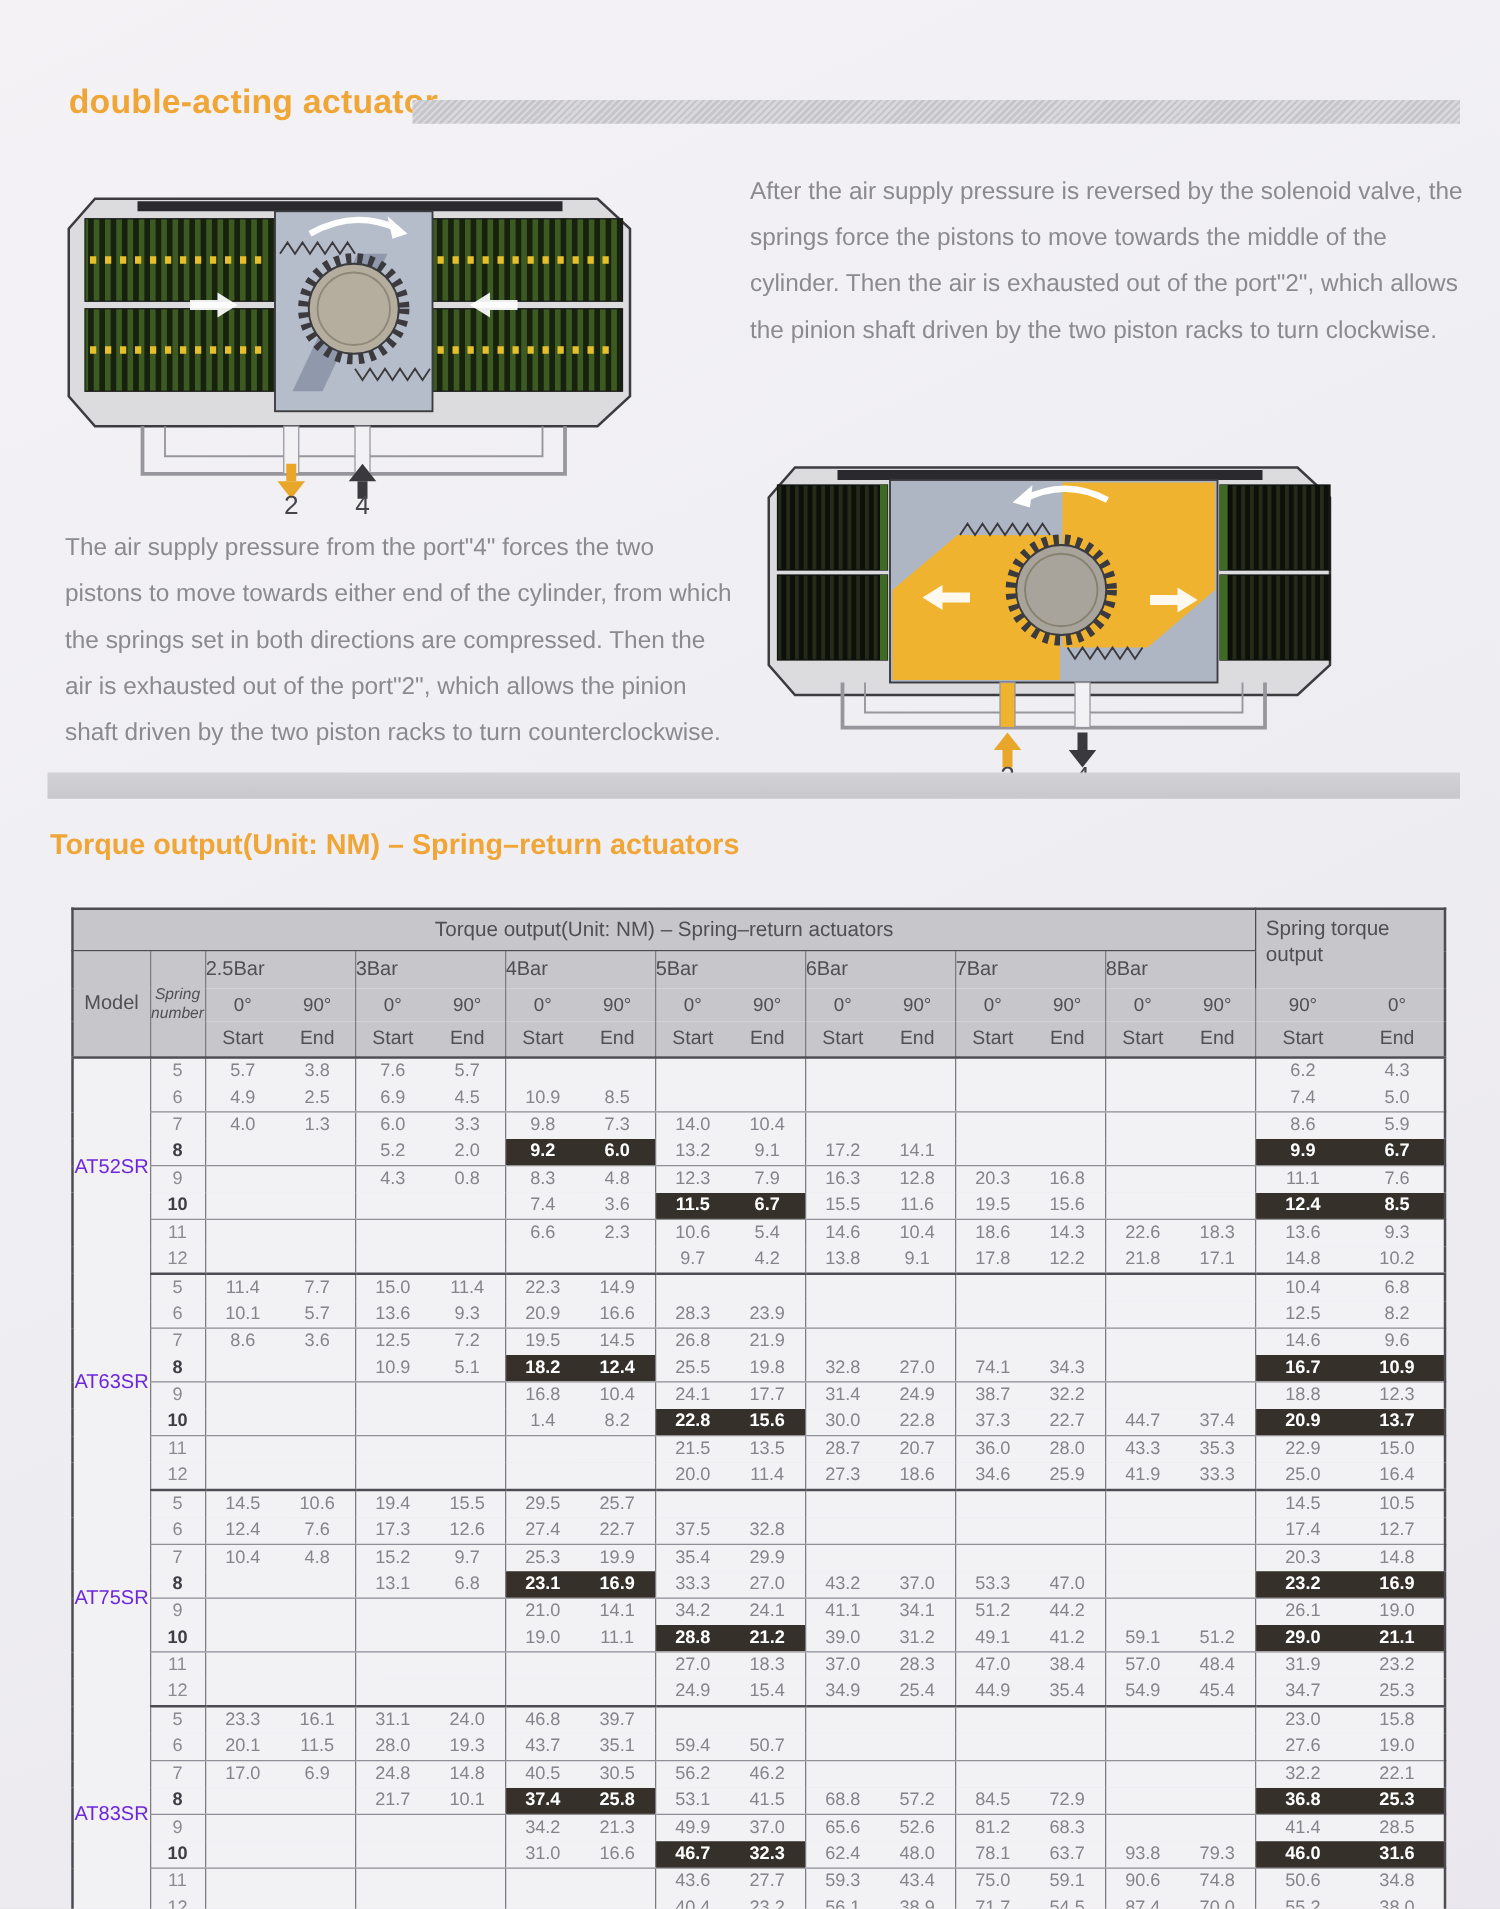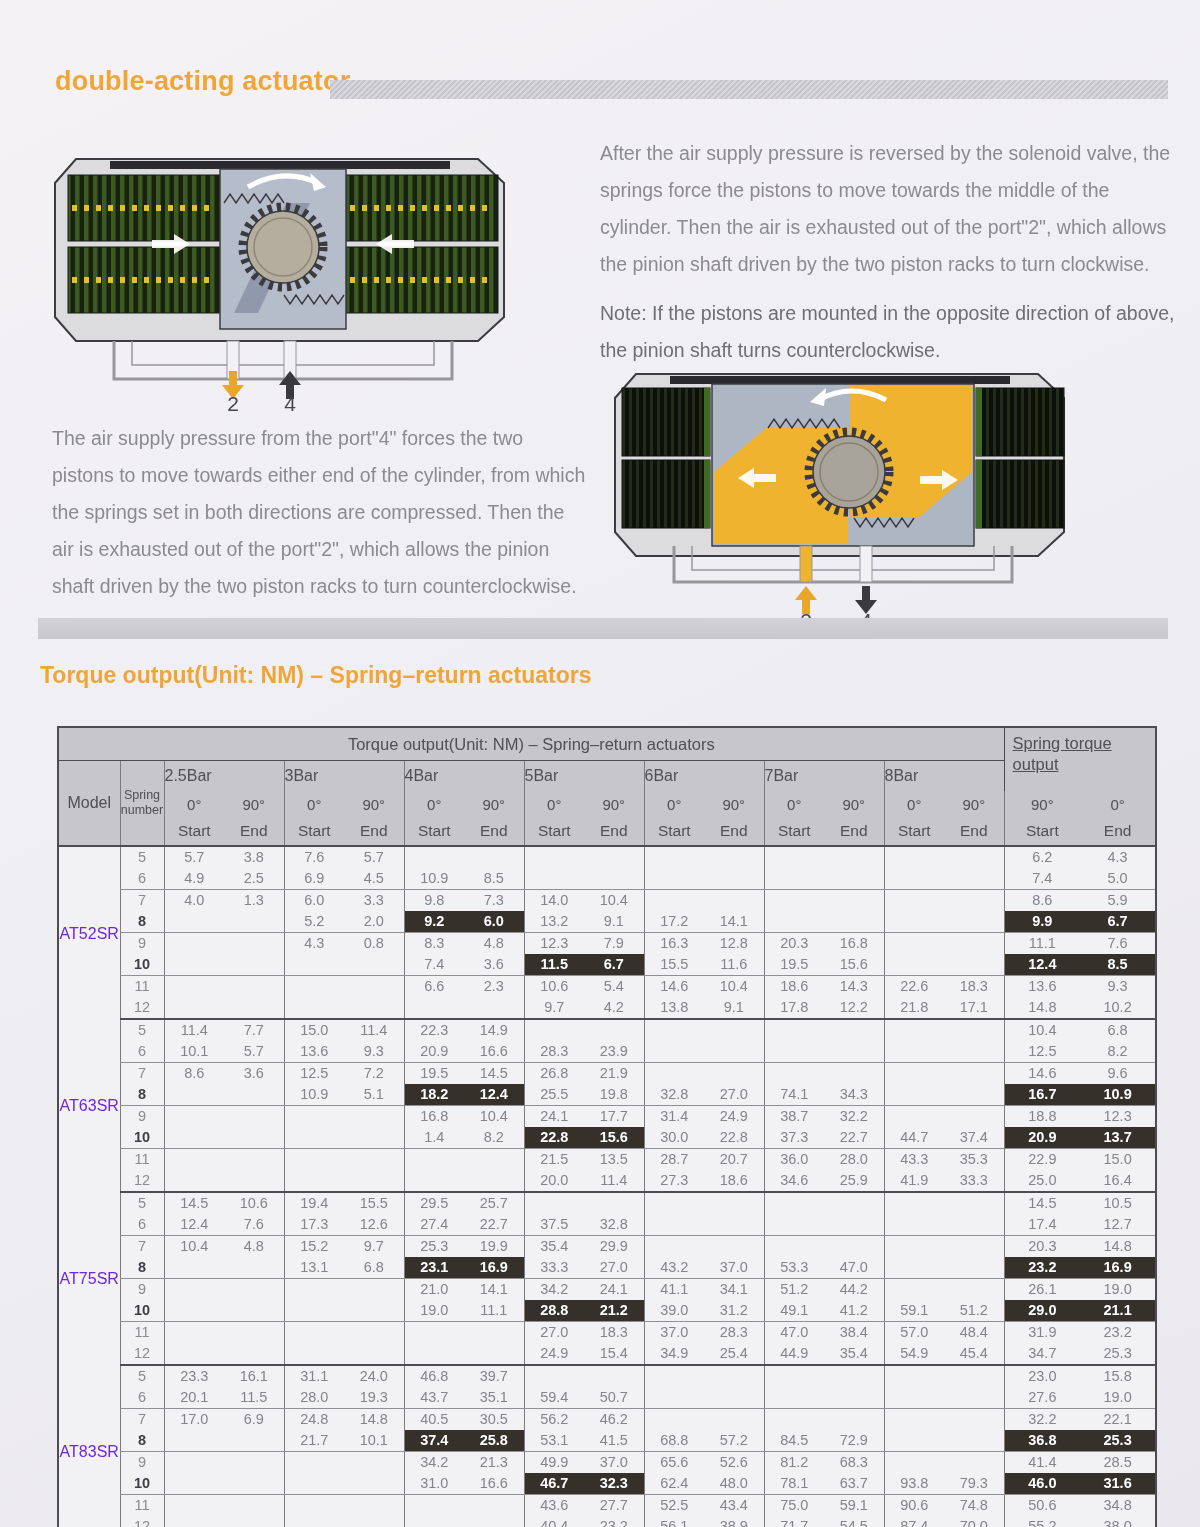--- a/index.html
+++ b/index.html
@@ -20,27 +20,27 @@
   svg{position:absolute;}
   #diagram-left{left:48px;top:145px;}
   #diagram-right{left:608px;top:360px;}
 
   table{position:absolute;left:57px;top:726px;width:1098px;border-collapse:collapse;
         table-layout:fixed;border:2px solid #4c4c52;}
   th,td{padding:0;font-weight:normal;overflow:hidden;white-space:nowrap;}
   thead th{background:#c7c6ca;color:#4f4f55;}
   #tbl-title{font-size:16.5px;height:32px;text-align:center;border-bottom:1.5px solid #4c4c52;}
   #spring-torque-hdr{font-size:16.5px;text-align:left;vertical-align:top;
-        padding:5px 0 0 8px;white-space:normal;line-height:21px;border-left:1.5px solid #4c4c52;text-decoration:underline;}
+        padding:5px 0 0 8px;white-space:normal;line-height:21px;border-left:1.5px solid #4c4c52;}
   .grp{font-size:16px;height:30px;text-align:left;}
   .deg{font-size:15px;height:26px;text-align:center;}
   .se{font-size:15.5px;height:28px;text-align:center;}
   .mhdr{font-size:16px;text-align:center;}
   .springhdr{font-size:12.5px;text-align:center;white-space:normal;line-height:15px;
-        border-left:1px solid #7b7b81;}
+        border-left:1px solid #7b7b81;font-style:italic;}
   thead{border-bottom:2px solid #4c4c52;}
   .gl{border-left:1px solid #7b7b81;}
   tbody td{background:#f2f1f4;height:21px;line-height:21px;font-size:14.5px;
         text-align:center;color:#85848a;}
   td.mcell{font-size:16px;color:#6d28d9;}
   td.scell{border-left:1px solid #7b7b81;color:#8b8a90;}
   td.sbold{color:#3f3e44;font-weight:bold;}
   tr.pairend td{border-bottom:1px solid #8f8f95;}
   tr.modelend td{border-bottom:2px solid #4c4c52;}
   td.hl{background:#36302a;color:#ffffff;font-weight:bold;}
@@ -105,21 +105,20 @@
     </g>
     <g fill="#3a3a3e">
       <polygon points="242,226 231,240 253,240"></polygon>
         <rect x="238" y="240" width="8" height="14"></rect>
     </g>
     <text x="185" y="266" font-size="21" fill="#45454b" text-anchor="middle">2</text>
     <text x="242" y="266" font-size="21" fill="#45454b" text-anchor="middle">4</text>
   </svg>
 
   <p class="para" id="para-right">After the air supply pressure is reversed by the solenoid valve, the springs force the pistons to move towards the middle of the cylinder. Then the air is exhausted out of the port"2", which allows the pinion shaft driven by the two piston racks to turn clockwise.</p>
-  <p class="para" id="note">Note: If the pistons are mounted in the opposite direction of above, the pinion shaft turns counterclockwise.</p>
 
   <svg id="diagram-right" width="472" height="270" viewBox="0 0 472 270">
     <polygon points="28,14 430,14 456,38 456,172 430,196 28,196 7,172 7,38" fill="#dcdbdd" stroke="#3c3c40" stroke-width="2"></polygon>
     <rect x="62" y="16" width="340" height="8" fill="#2a2a2e"></rect>
     <rect x="104" y="24" width="262" height="162" fill="#aeb6c4" stroke="#3c3c40" stroke-width="1.5"></rect>
     <g>
       <rect x="14" y="28" width="88" height="68" fill="url(#sprD)" stroke="#101010"></rect>
       <rect x="96" y="28" width="6" height="68" fill="#3f6a24"></rect>
       <rect x="14" y="100" width="88" height="68" fill="url(#sprD)" stroke="#101010"></rect>
       <rect x="96" y="100" width="6" height="68" fill="#3f6a24"></rect>
@@ -819,21 +818,21 @@
         <tr>
           <td class="scell">11</td>
           <td class="gl"></td>
           <td></td>
           <td class="gl"></td>
           <td></td>
           <td class="gl"></td>
           <td></td>
           <td class="gl">43.6</td>
           <td>27.7</td>
-          <td class="gl">52.5</td>
+          <td class="gl">59.3</td>
           <td>43.4</td>
           <td class="gl">75.0</td>
           <td>59.1</td>
           <td class="gl">90.6</td>
           <td>74.8</td>
           <td class="gl">50.6</td>
           <td>34.8</td>
         </tr>
         <tr class="modelend">
           <td class="scell">12</td>

